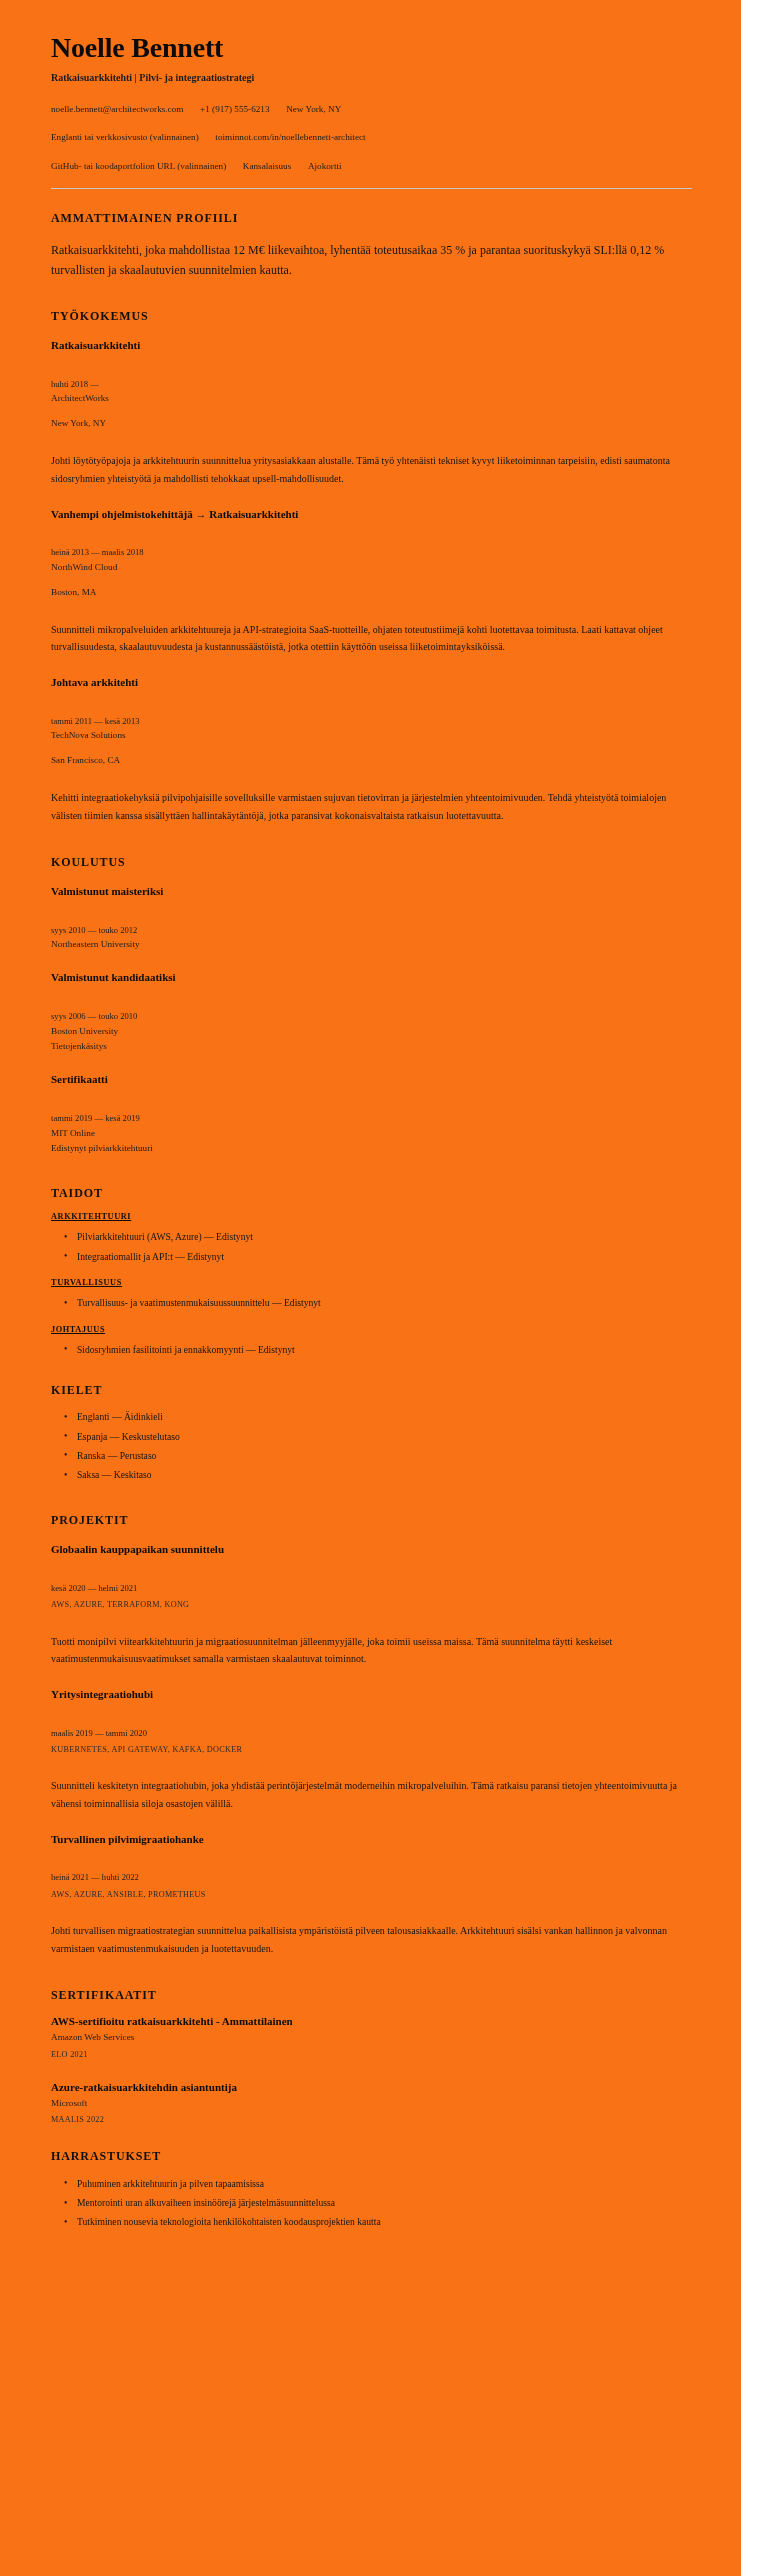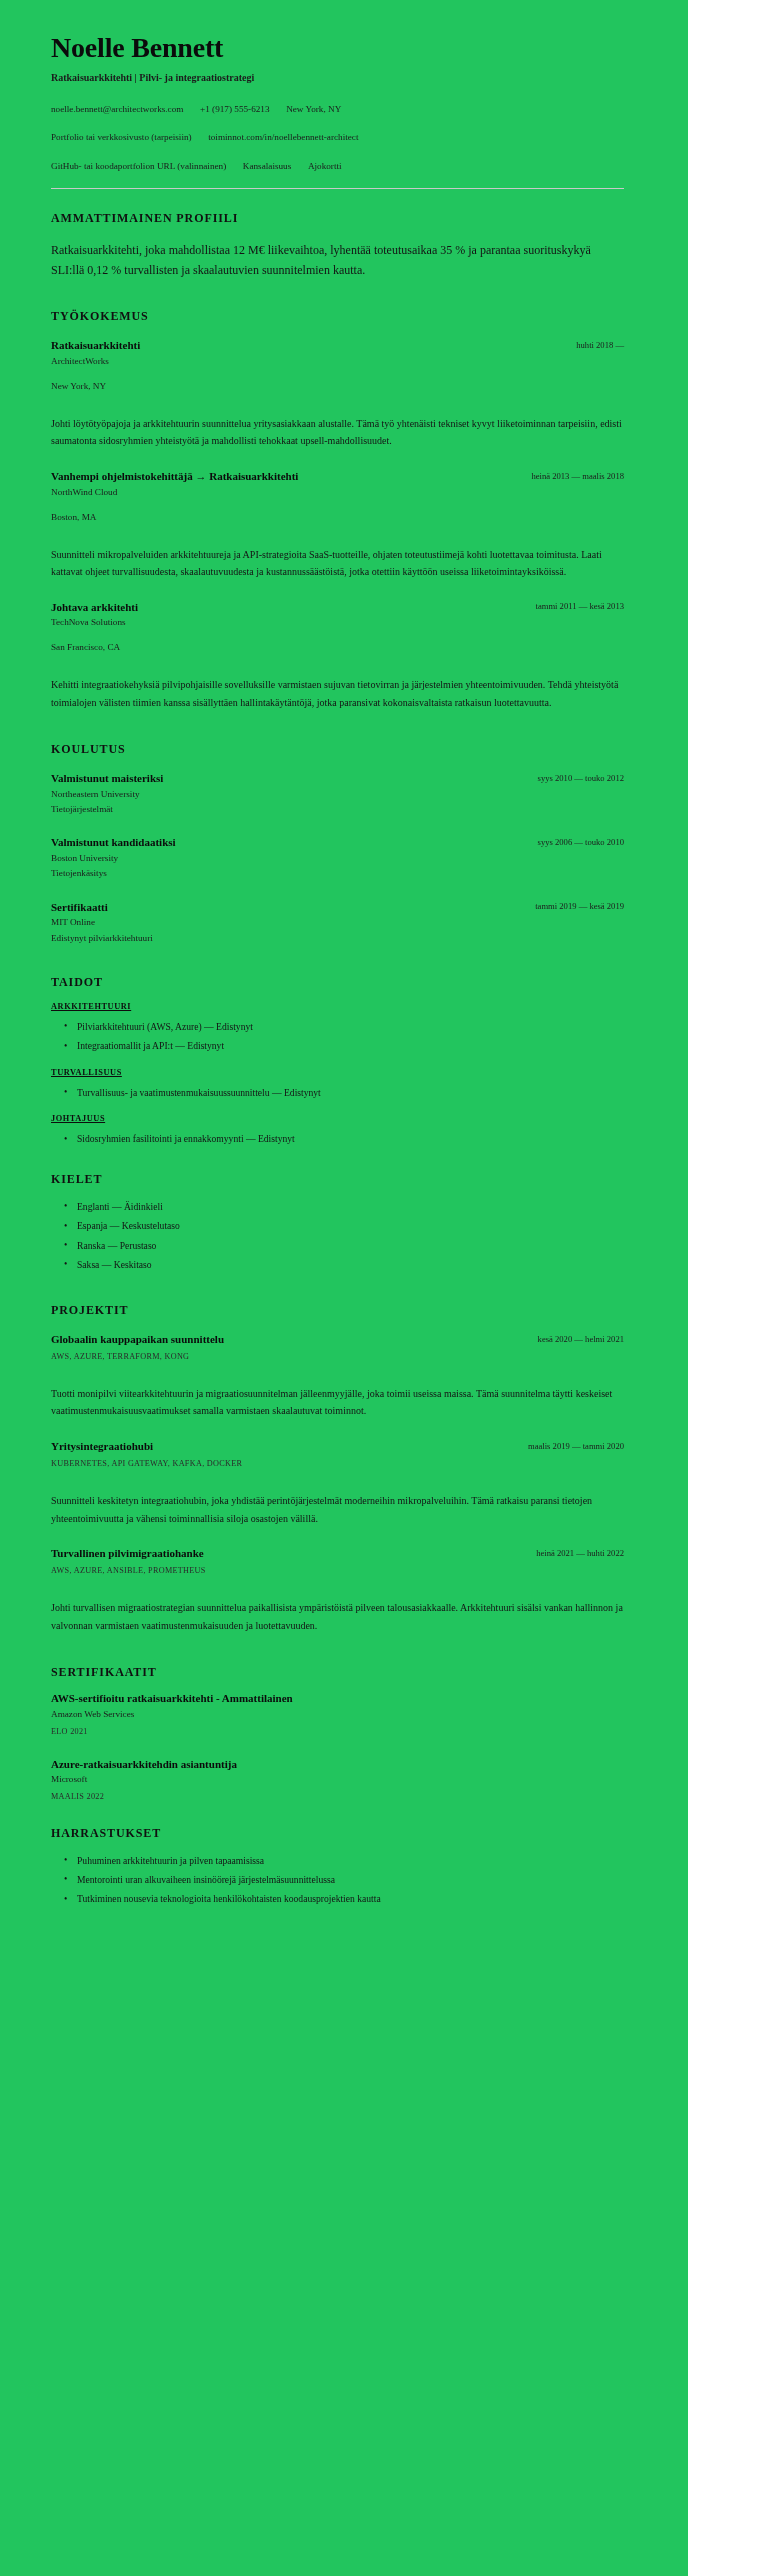--- a/index.html
+++ b/index.html
@@ -9,25 +9,25 @@
     background: #ffffff;
   }
   body {
     font-family: "Liberation Serif", "DejaVu Serif", serif;
     color: #111111;
     width: 765px;
     min-height: 2576px;
     box-sizing: border-box;
   }
   .page {
-    width: 688px;
+    width: 741px;
     min-height: 2576px;
     box-sizing: border-box;
-    padding: 33px 64px 19px 51px;
-    background: #22c55e;
+    padding: 33px 49px 19px 51px;
+    background: #f97316;
   }
 
   
   .name {
     font-size: 28px;
     font-weight: bold;
     letter-spacing: -0.2px;
     line-height: 1.08;
     margin: 0 0 7.6px 0;
     color: #0b0b0b;
@@ -75,23 +75,24 @@
     color: #141414;
     margin: 0 0 16.6px 0;
     max-width: 645px;
   }
 
   
   .entry { margin: 0 0 19px 0; }
   .entry:last-child { margin-bottom: 0; }
   .entry-head {
     display: flex;
-    align-items: center;
+    align-items: flex-start;
     justify-content: space-between;
-    gap: 6px;
+    gap: 26px;
+    flex-direction: column;
   }
   .entry-title {
     font-size: 11px;
     font-weight: bold;
     color: #0b0b0b;
     line-height: 1.35;
     margin: 0;
   }
   .entry-date {
     font-size: 8.6px;
@@ -179,21 +180,21 @@
 
   <div>
     <h1 class="name">Noelle Bennett</h1>
     <div class="headline">Ratkaisuarkkitehti | Pilvi- ja integraatiostrategi</div>
     <div class="contact-line" id="contact-row-1">
         <span class="chip">noelle.bennett@architectworks.com</span>
         <span class="chip">+1 (917) 555-6213</span>
         <span class="chip">New York, NY</span>
       </div>
     <div class="contact-line" id="contact-row-2">
-        <span class="chip">Portfolio tai verkkosivusto (tarpeisiin)</span>
+        <span class="chip">Englanti tai verkkosivusto (valinnainen)</span>
         <span class="chip">toiminnot.com/in/noellebennett-architect</span>
       </div>
     <div class="contact-line" id="contact-row-3">
         <span class="chip">GitHub- tai koodaportfolion URL (valinnainen)</span>
         <span class="chip">Kansalaisuus</span>
         <span class="chip">Ajokortti</span>
       </div>
   </div>
 
   <hr class="rule">
@@ -242,21 +243,20 @@
 
   <div class="section">
     <div class="section-title">KOULUTUS</div>
     <div id="education-list">
         <div class="entry">
           <div class="entry-head">
             <div class="entry-title">Valmistunut maisteriksi</div>
             <div class="entry-date">syys 2010 — touko 2012</div>
           </div>
           <div class="entry-org">Northeastern University</div>
-          <div class="entry-sub">Tietojärjestelmät</div>
         </div>
         <div class="entry">
           <div class="entry-head">
             <div class="entry-title">Valmistunut kandidaatiksi</div>
             <div class="entry-date">syys 2006 — touko 2010</div>
           </div>
           <div class="entry-org">Boston University</div>
           <div class="entry-sub">Tietojenkäsitys</div>
         </div>
         <div class="entry">

